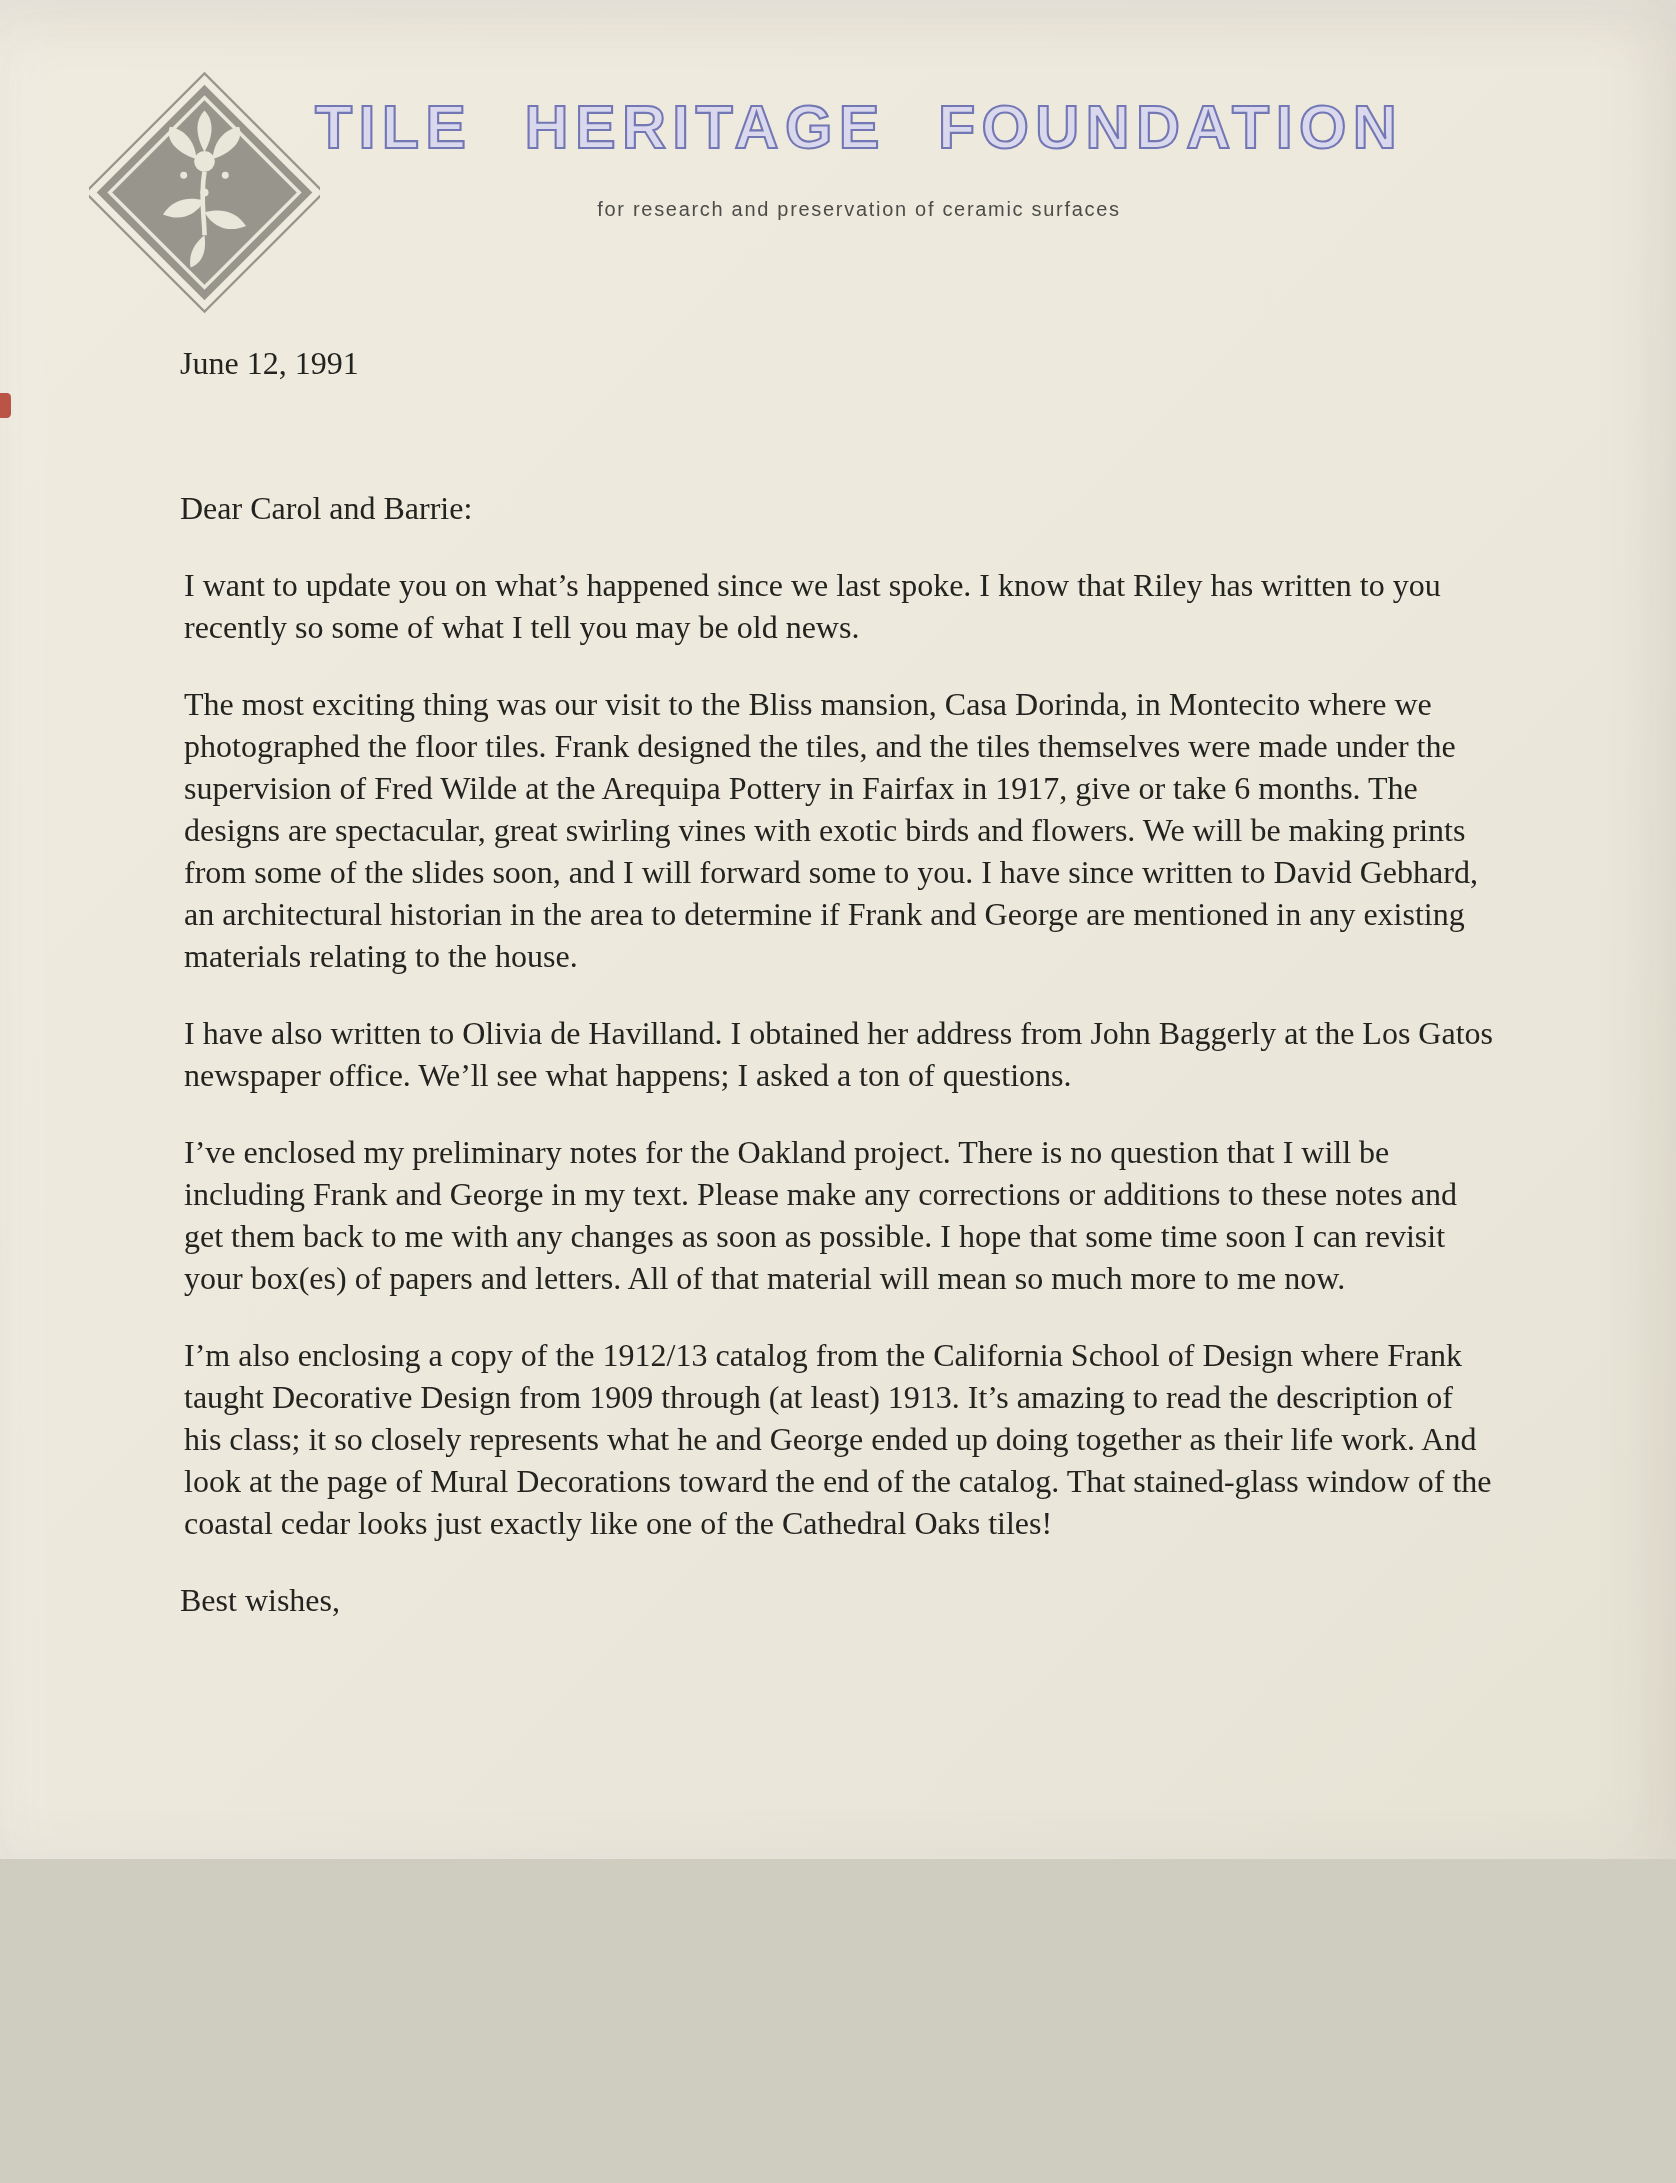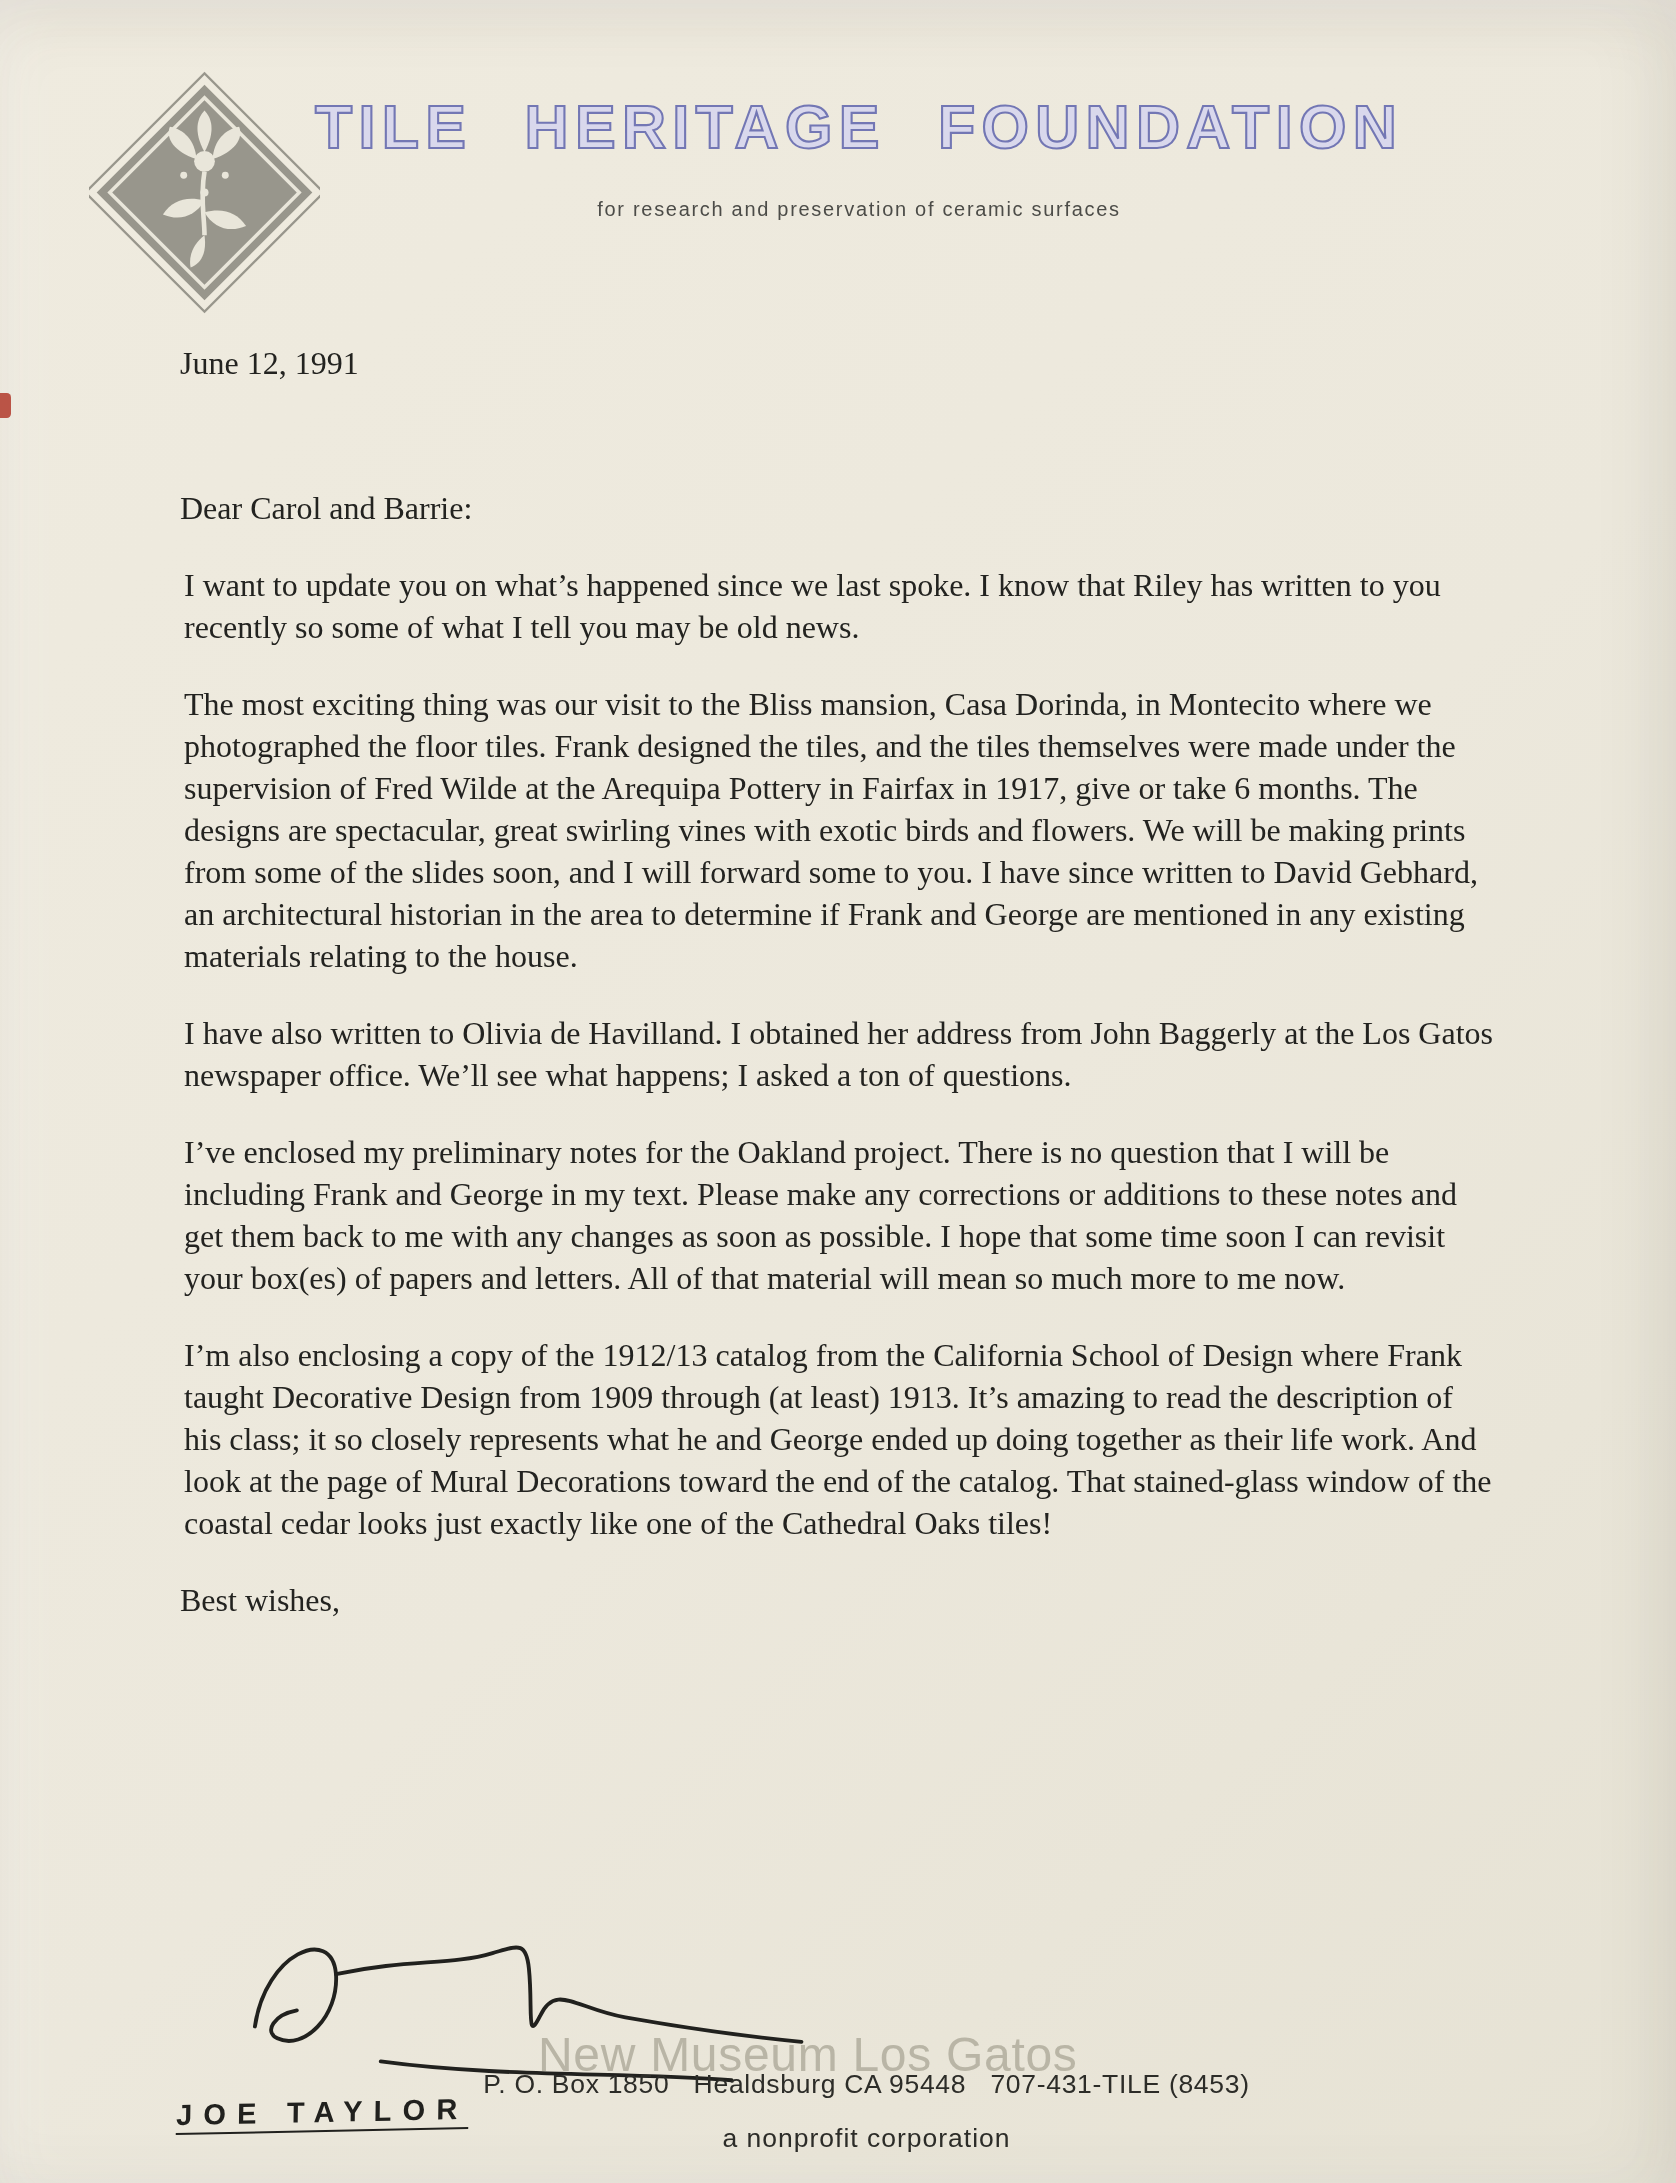--- a/index.html
+++ b/index.html
@@ -1,18 +1,18 @@
 <!DOCTYPE html>
 <html style="font-size:11.2px"><head>
 <meta charset="utf-8">
 <style>
   html,body{margin:0;padding:0;background:#cfccc0;}
   .page{
     position:relative;
-    width:1677px;height:2183px;
+    width:1677px;height:1859px;
     margin:0 auto;
     background:linear-gradient(135deg,#efebdf 0%,#ece8dc 55%,#e6e2d4 100%);
     box-shadow:inset -28px 0 63px rgba(90,85,70,.07), inset 0 28px 56px rgba(90,85,70,.05), inset 21px 0 49px rgba(255,255,255,.25);
     overflow:hidden;
     font-family:"Liberation Serif", serif;
     color:#232320;
   }
   
   .logo{position:absolute;left:89px;top:68px;width:231px;height:249px;}
   .head-block{position:absolute;left:314px;top:92px;width:1090px;text-align:center;}

